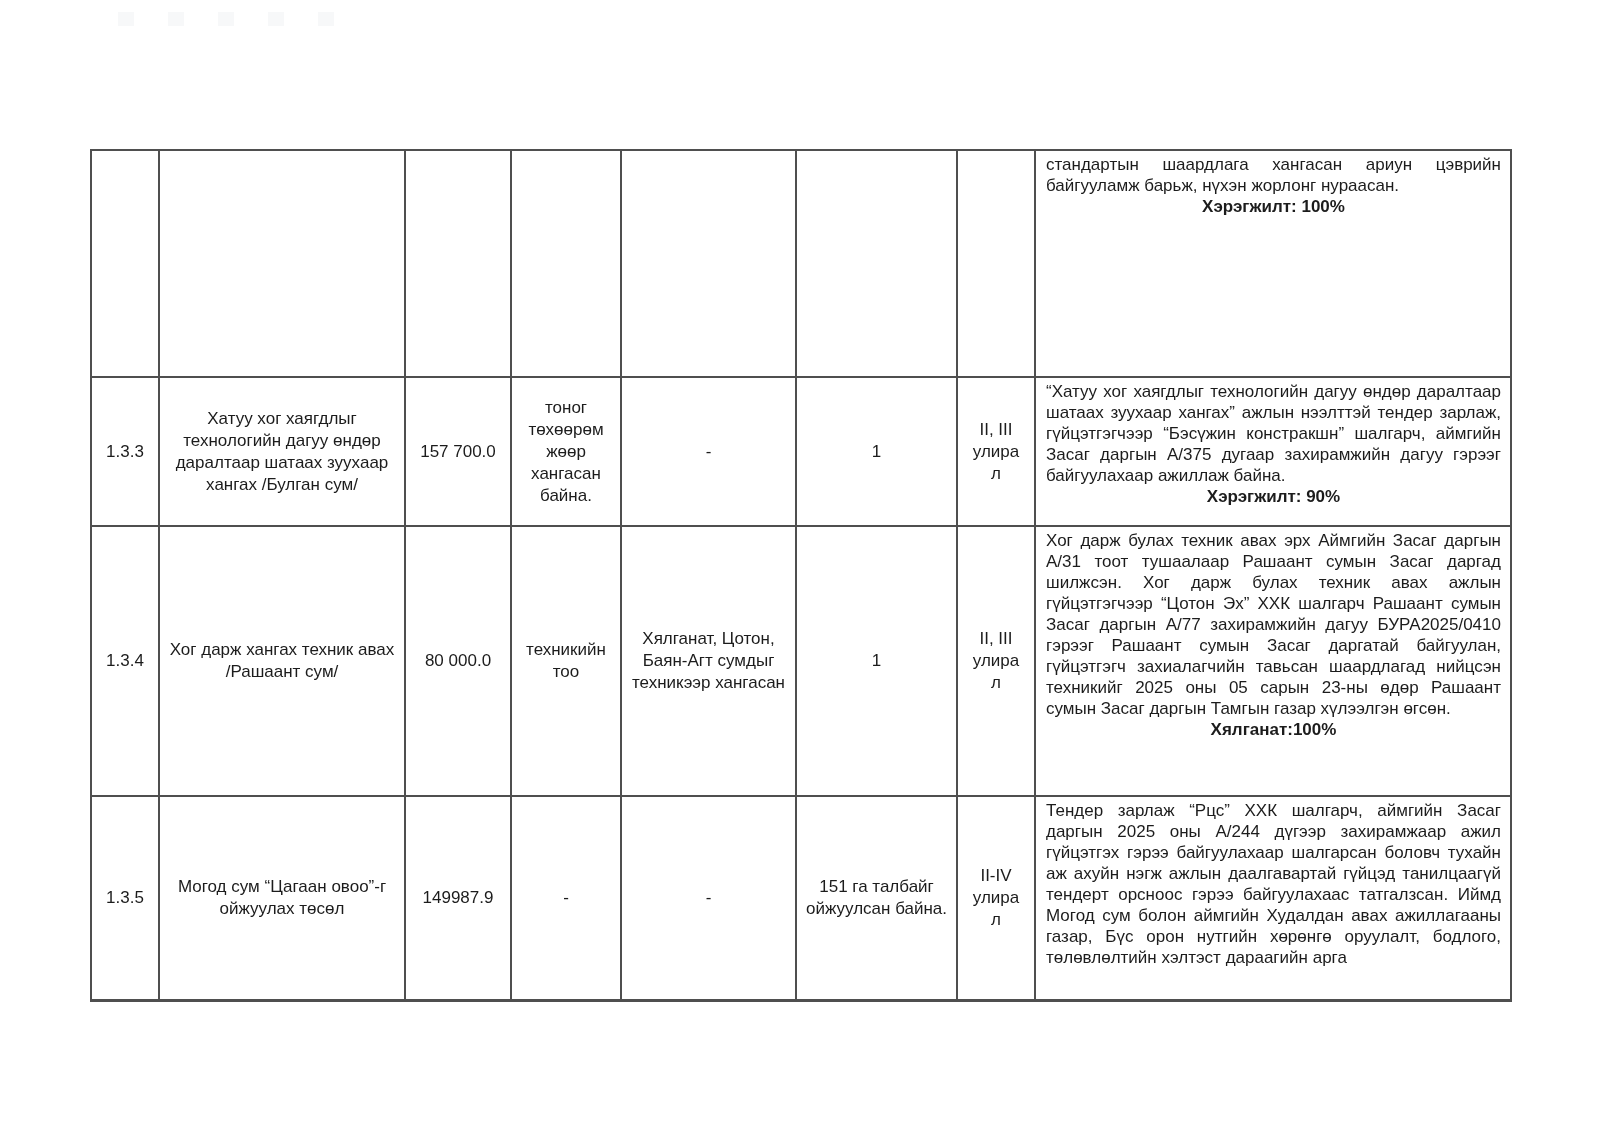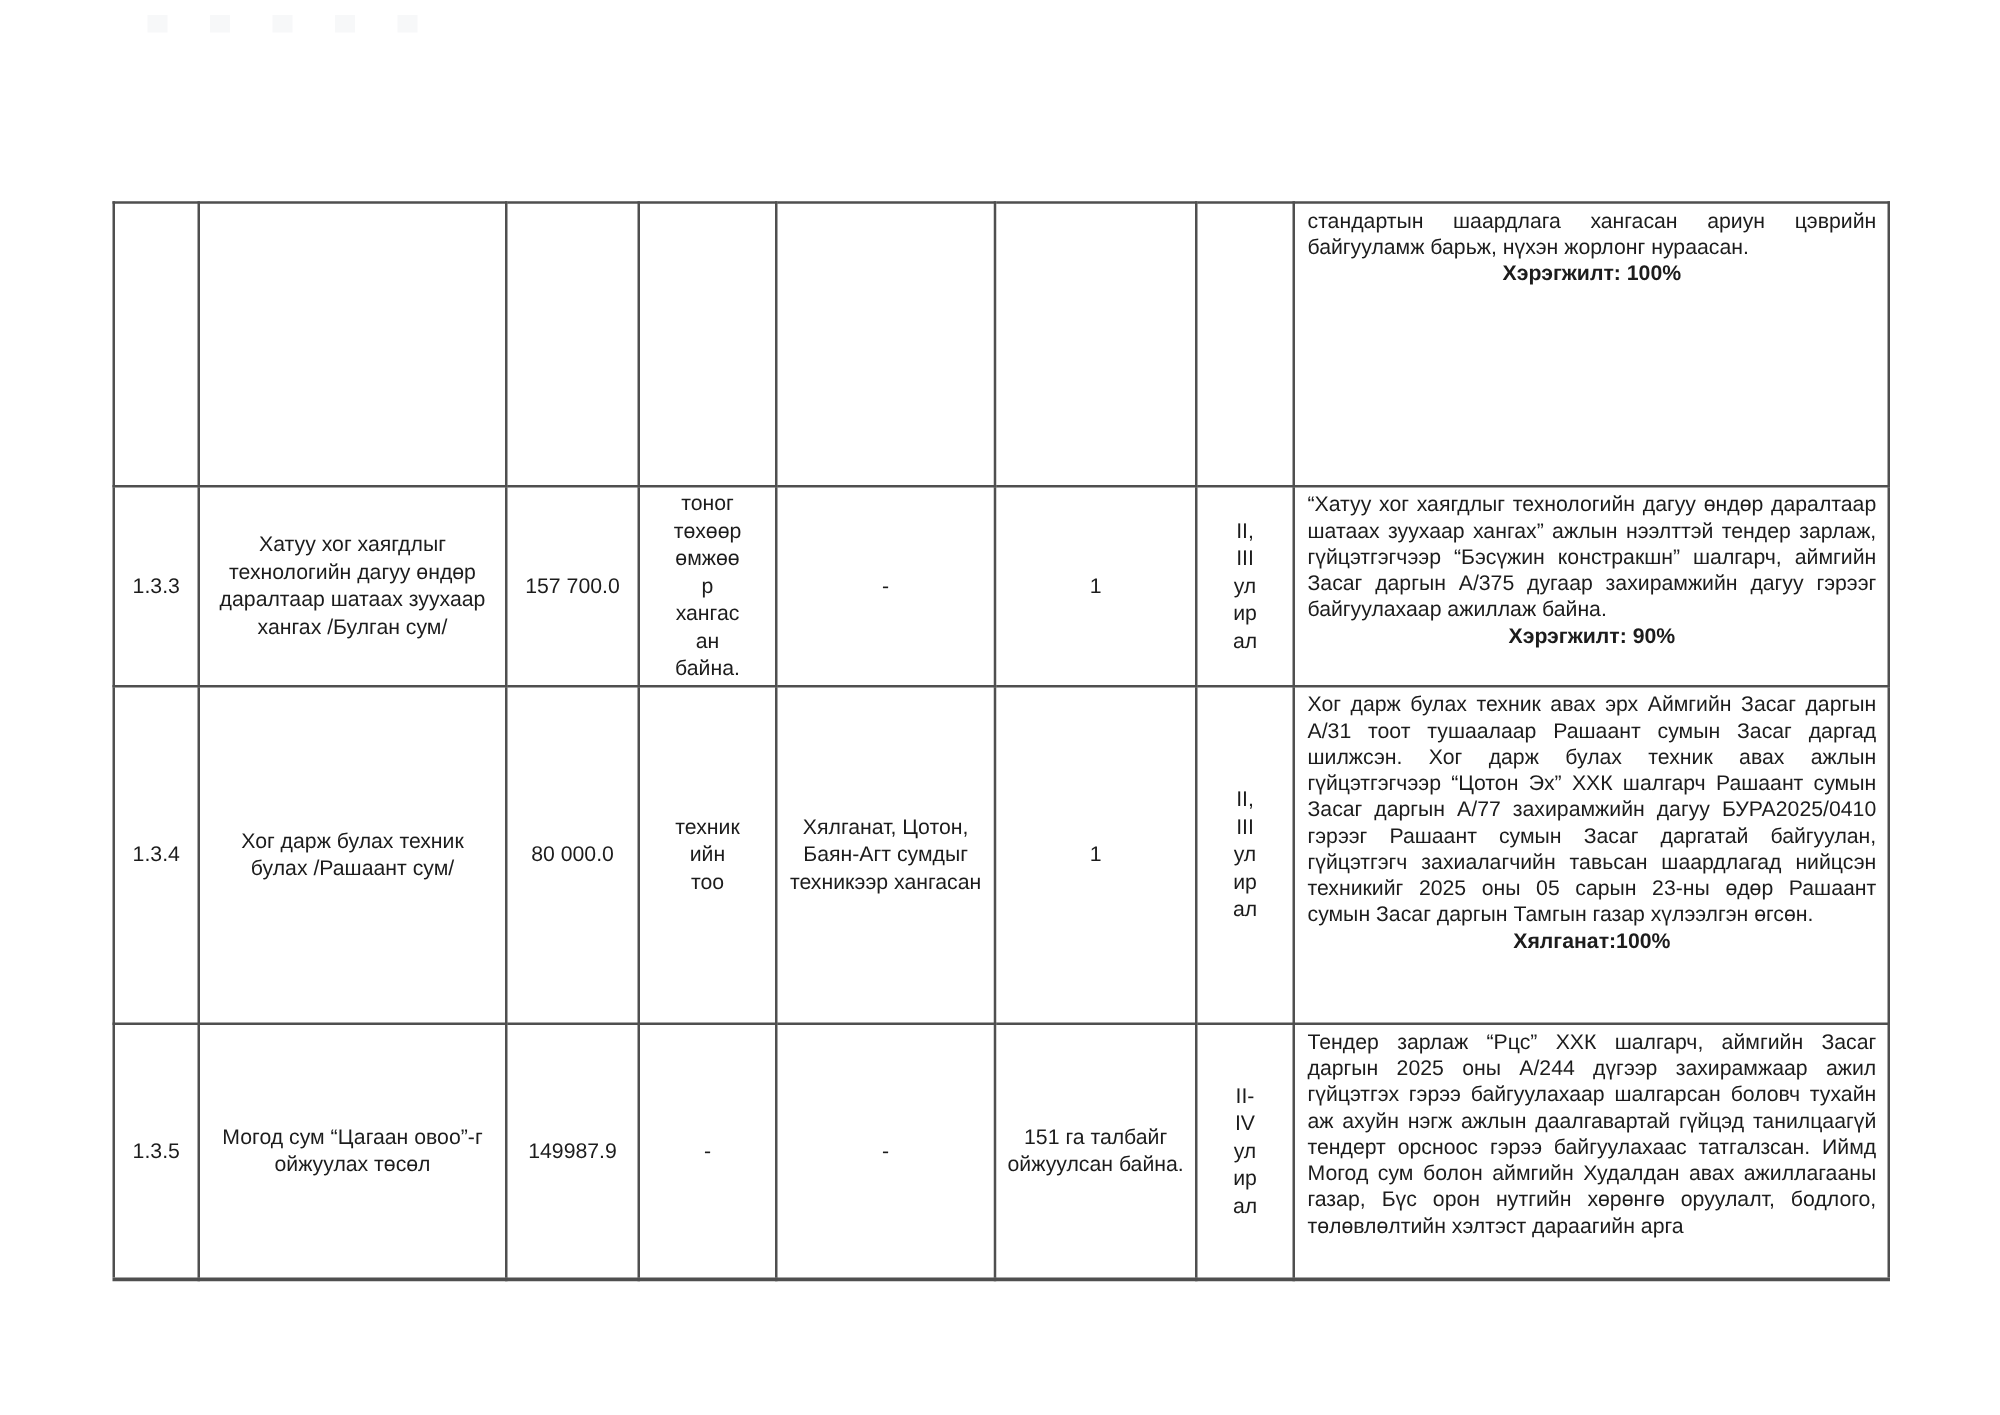--- a/index.html
+++ b/index.html
@@ -24,21 +24,21 @@
   }
   .artifact span {
     width: 16px;
     height: 14px;
     background: #f7f8f9;
     display: inline-block;
   }
   table.doc-table {
     position: absolute;
     left: 90px;
-    top: 161px;
+    top: 149px;
     width: 1420px;
     border-collapse: collapse;
     table-layout: fixed;
     border: 2px solid #4f4f4f;
     border-bottom-width: 3px;
   }
   .doc-table td {
     border: 2px solid #4f4f4f;
     font-size: 17px;
     line-height: 22px;
@@ -49,21 +49,21 @@
   }
   .doc-table tr:nth-child(1) { height: 227px; }
   .doc-table tr:nth-child(2) { height: 149px; }
   .doc-table tr:nth-child(3) { height: 270px; }
   .doc-table tr:nth-child(4) { height: 204px; }
 
   .doc-table td.c-unit,
   .doc-table td.c-quarter {
     overflow-wrap: break-word;
     word-wrap: break-word;
-    padding: 2px 25px;
+    padding: 2px 11px;
     margin-left: 20px;
   }
   .doc-table td.c-report {
     text-align: justify;
     vertical-align: top;
     padding: 3px 9px 2px 10px;
     line-height: 21px;
   }
   .report-text {
     text-align: justify;
@@ -117,21 +117,21 @@
       <td class="c-result">-</td>
       <td class="c-qty">1</td>
       <td class="c-quarter">II, III улирал</td>
       <td class="c-report">
         <div class="report-text">“Хатуу хог хаягдлыг технологийн дагуу өндөр даралтаар шатаах зуухаар хангах” ажлын нээлттэй тендер зарлаж, гүйцэтгэгчээр “Бэсүжин констракшн” шалгарч, аймгийн Засаг даргын А/375 дугаар захирамжийн дагуу гэрээг байгуулахаар ажиллаж байна.</div>
         <div class="impl">Хэрэгжилт: 90%</div>
       </td>
     </tr>
     <tr>
       <td class="c-num">1.3.4</td>
-      <td class="c-task">Хог дарж булах техник булах /Рашаант сум/</td>
+      <td class="c-task">Хог дарж хангах техник авах /Рашаант сум/</td>
       <td class="c-budget">80 000.0</td>
       <td class="c-unit">техникийн тоо</td>
       <td class="c-result">Хялганат, Цотон, Баян-Агт сумдыг техникээр хангасан</td>
       <td class="c-qty">1</td>
       <td class="c-quarter">II, III улирал</td>
       <td class="c-report">
         <div class="report-text">Хог дарж булах техник авах эрх Аймгийн Засаг даргын А/31 тоот тушаалаар Рашаант сумын Засаг даргад шилжсэн. Хог дарж булах техник авах ажлын гүйцэтгэгчээр “Цотон Эх” ХХК шалгарч Рашаант сумын Засаг даргын А/77 захирамжийн дагуу БУРА2025/0410 гэрээг Рашаант сумын Засаг даргатай байгуулан, гүйцэтгэгч захиалагчийн тавьсан шаардлагад нийцсэн техникийг 2025 оны 05 сарын 23-ны өдөр Рашаант сумын Засаг даргын Тамгын газар хүлээлгэн өгсөн.</div>
         <div class="impl">Хялганат:100%</div>
       </td>
     </tr>

